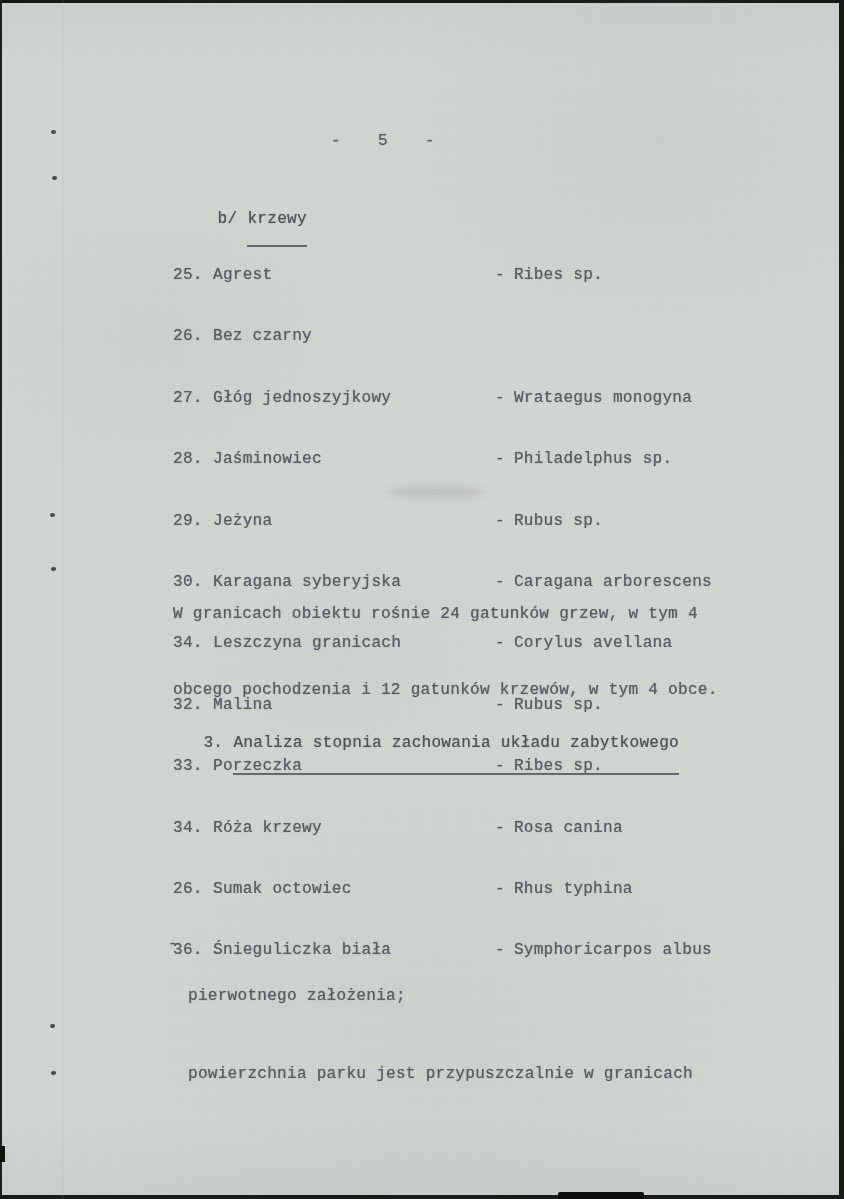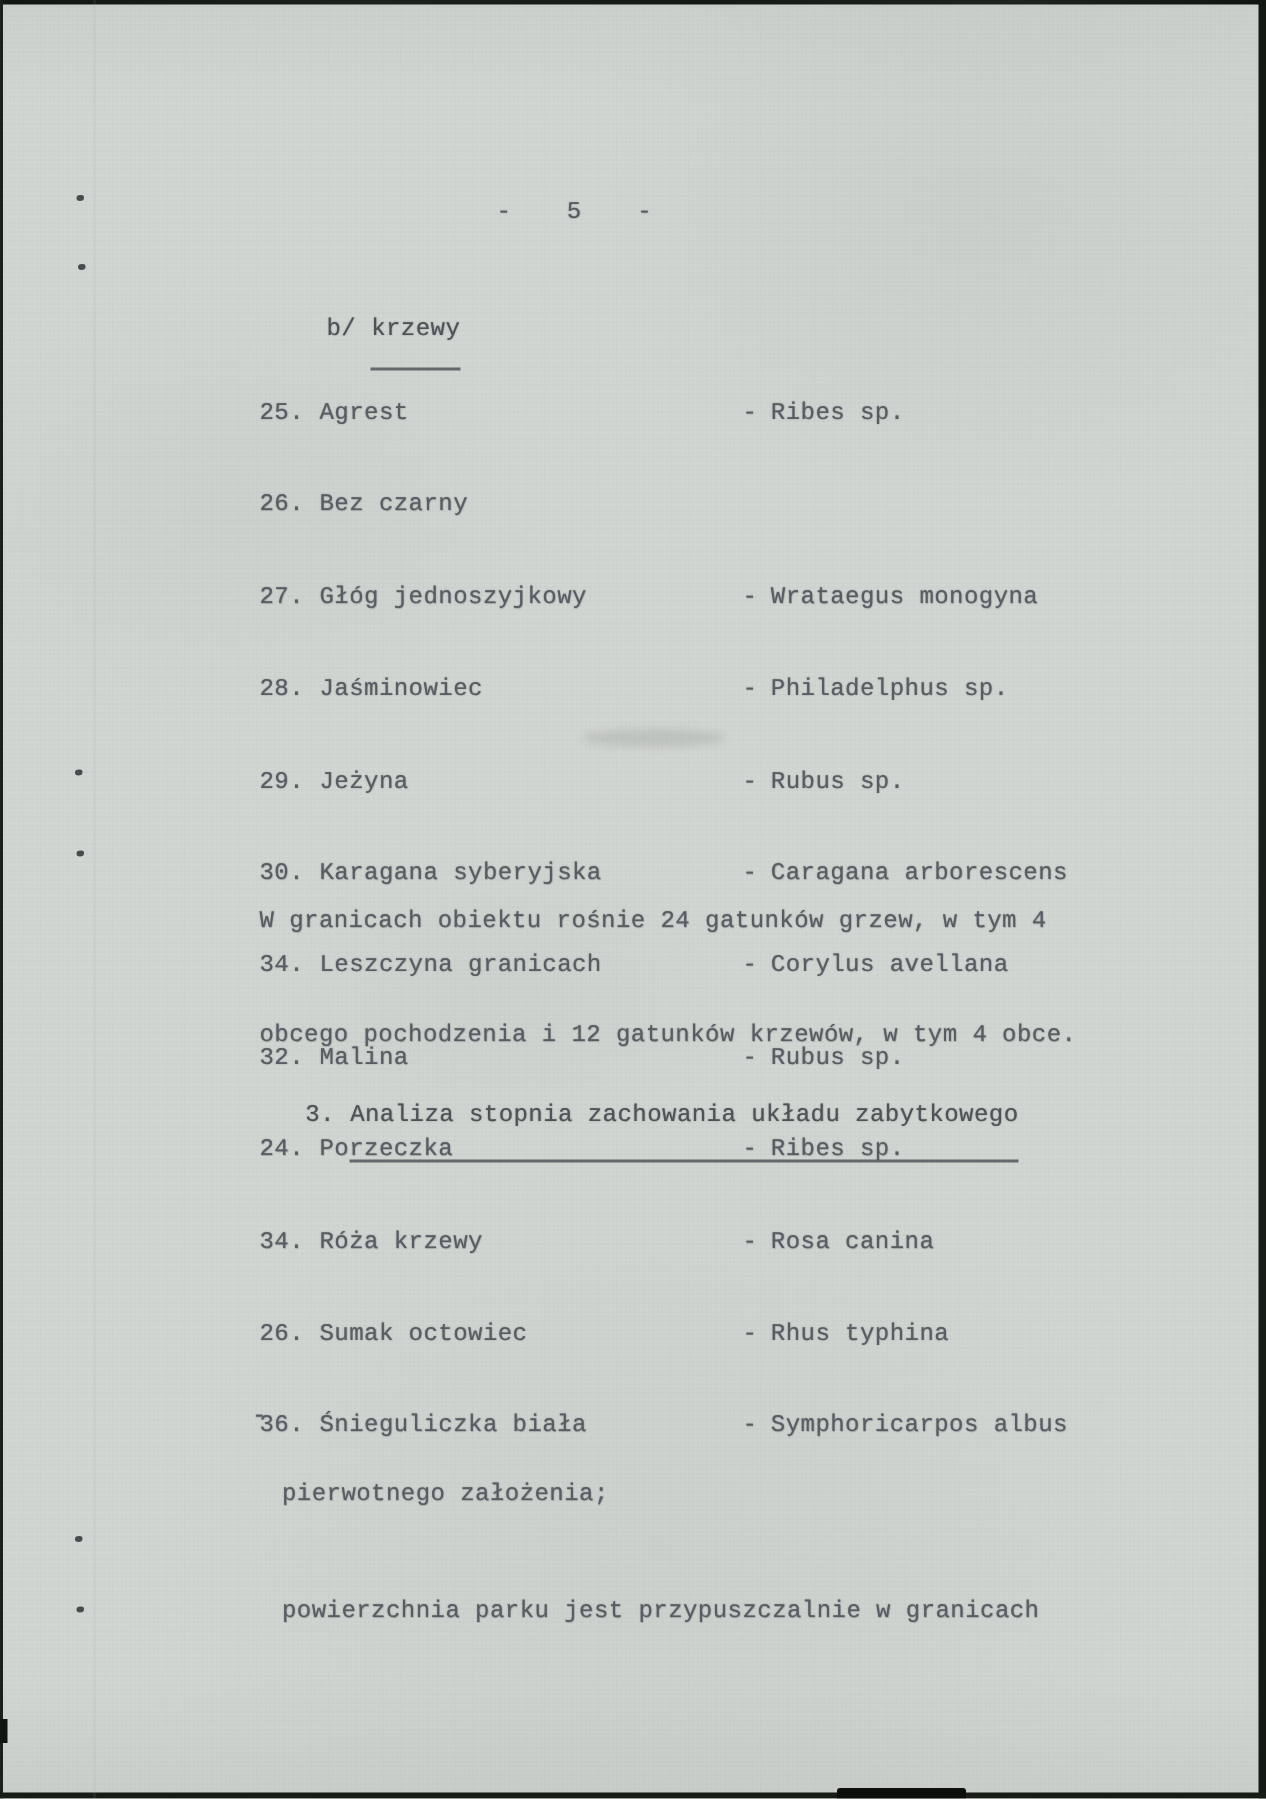--- a/index.html
+++ b/index.html
@@ -94,21 +94,21 @@
 
   <div class="shrubs ink">
     <div class="lrow"><div><span class="lnum">25.</span><span>Agrest</span></div><div><span class="ldash">-</span><span>Ribes sp.</span></div></div>
     <div class="lrow"><div><span class="lnum">26.</span><span>Bez czarny</span></div></div>
     <div class="lrow"><div><span class="lnum">27.</span><span>Głóg jednoszyjkowy</span></div><div><span class="ldash">-</span><span>Wrataegus monogyna</span></div></div>
     <div class="lrow"><div><span class="lnum">28.</span><span>Jaśminowiec</span></div><div><span class="ldash">-</span><span>Philadelphus sp.</span></div></div>
     <div class="lrow"><div><span class="lnum">29.</span><span>Jeżyna</span></div><div><span class="ldash">-</span><span>Rubus sp.</span></div></div>
     <div class="lrow"><div><span class="lnum">30.</span><span>Karagana syberyjska</span></div><div><span class="ldash">-</span><span>Caragana arborescens</span></div></div>
     <div class="lrow"><div><span class="lnum">34.</span><span>Leszczyna granicach</span></div><div><span class="ldash">-</span><span>Corylus avellana</span></div></div>
     <div class="lrow"><div><span class="lnum">32.</span><span>Malina</span></div><div><span class="ldash">-</span><span>Rubus sp.</span></div></div>
-    <div class="lrow"><div><span class="lnum">24.</span><span>Porzeczka</span></div><div><span class="ldash">-</span><span>Ribes sp.</span></div></div>
+    <div class="lrow"><div><span class="lnum">33.</span><span>Porzeczka</span></div><div><span class="ldash">-</span><span>Ribes sp.</span></div></div>
     <div class="lrow"><div><span class="lnum">34.</span><span>Róża krzewy</span></div><div><span class="ldash">-</span><span>Rosa canina</span></div></div>
     <div class="lrow"><div><span class="lnum">26.</span><span>Sumak octowiec</span></div><div><span class="ldash">-</span><span>Rhus typhina</span></div></div>
     <div class="lrow"><div><span class="lnum">36.</span><span>Śnieguliczka biała</span></div><div><span class="ldash">-</span><span>Symphoricarpos albus</span></div></div>
   </div>
 
   <div class="summary ink">
     <div>W granicach obiektu rośnie 24 gatunków grzew, w tym 4</div>
     <div>obcego pochodzenia i 12 gatunków krzewów, w tym 4 obce.</div>
   </div>
 

